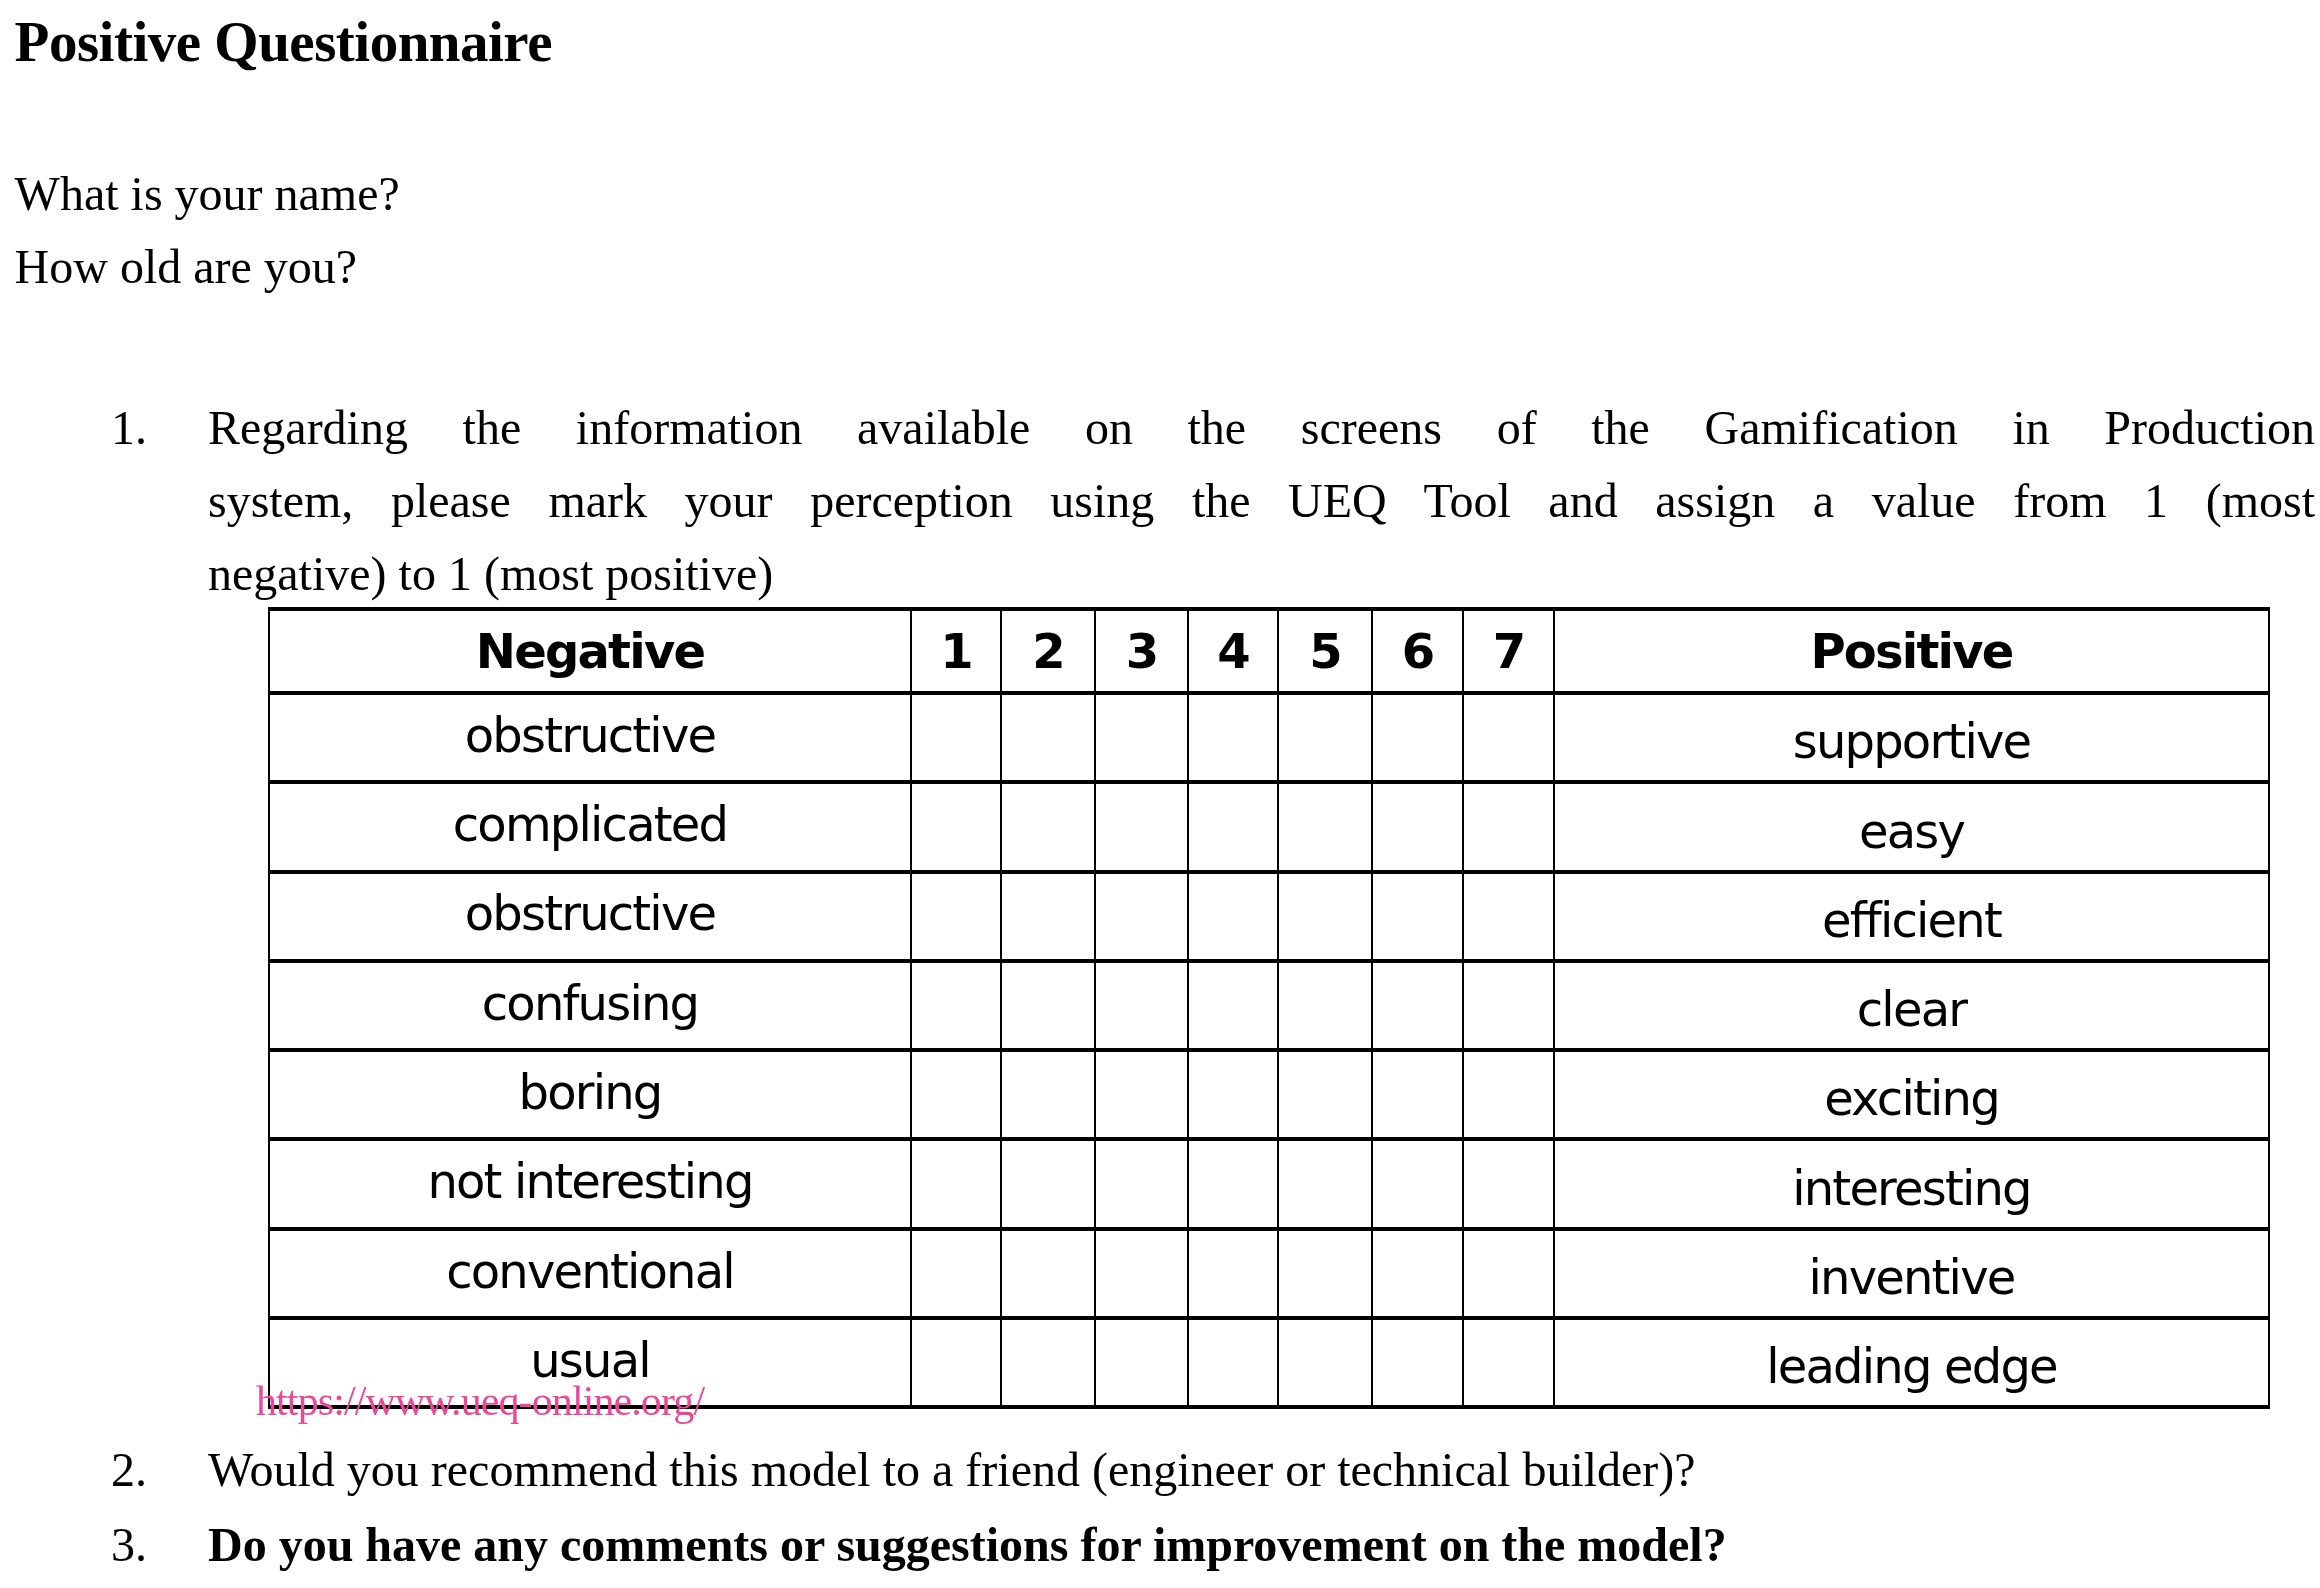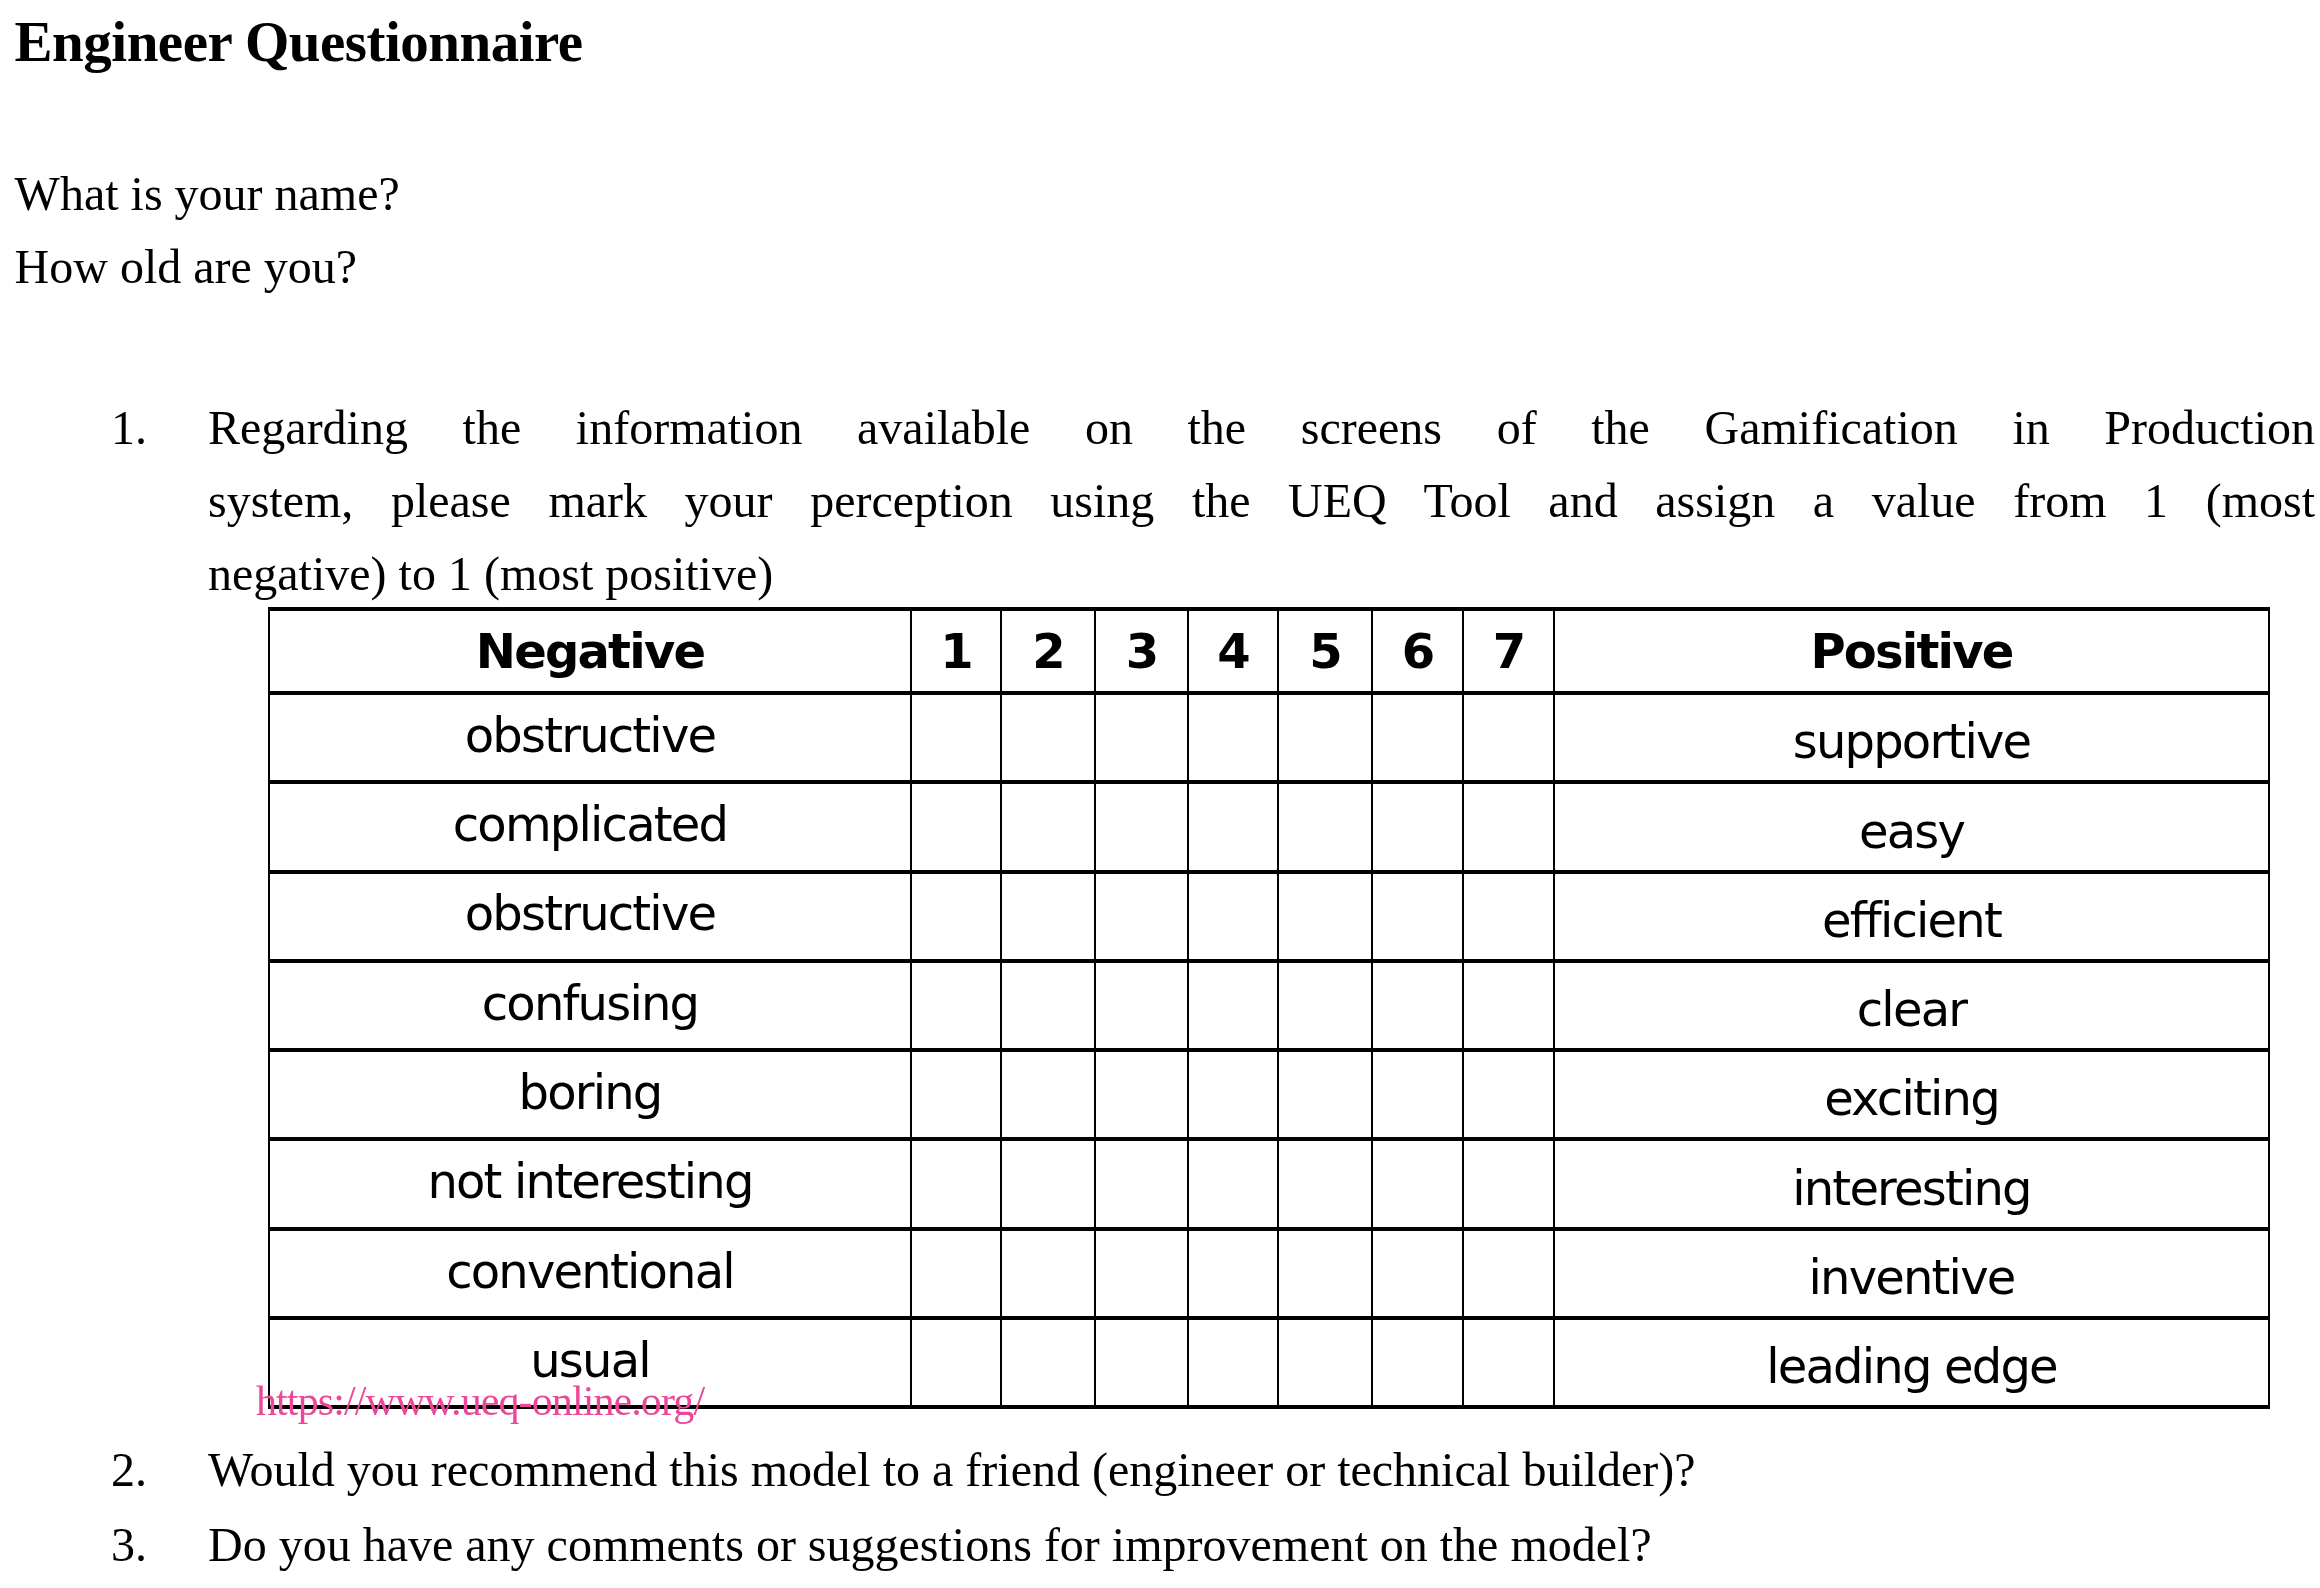--- a/index.html
+++ b/index.html
@@ -105,28 +105,28 @@
     font-size: 42px;
     line-height: 64px;
     letter-spacing: -0.9px;
     white-space: nowrap;
     color: #ec4899;
     text-decoration: none;
   }
   .q2-num { left: 111px; top: 1433px; }
   .q2-text { left: 208px; top: 1433px; }
   .q3-num { left: 111px; top: 1508px; }
-  .q3-text { left: 208px; top: 1508px; }
+  .q3-text { left: 208px; top: 1508px; font-weight: bold; }
 </style>
 </head>
 <body>
 
 <div>
 
-  <div class="title serif">Engineer Questionnaire</div>
+  <div class="title serif">Positive Questionnaire</div>
 
   <div class="line serif q-name">What is your name?</div>
   <div class="line serif q-age">How old are you?</div>
 
   <div class="item-num serif item1-num">1.</div>
   <div class="item1-text serif">
     <span class="l justify">Regarding the information available on the screens of the Gamification in Production</span>
     <span class="l justify">system, please mark your perception using the UEQ Tool and assign a value from 1 (most</span>
     <span class="l">negative) to 1 (most positive)</span>
   </div>

